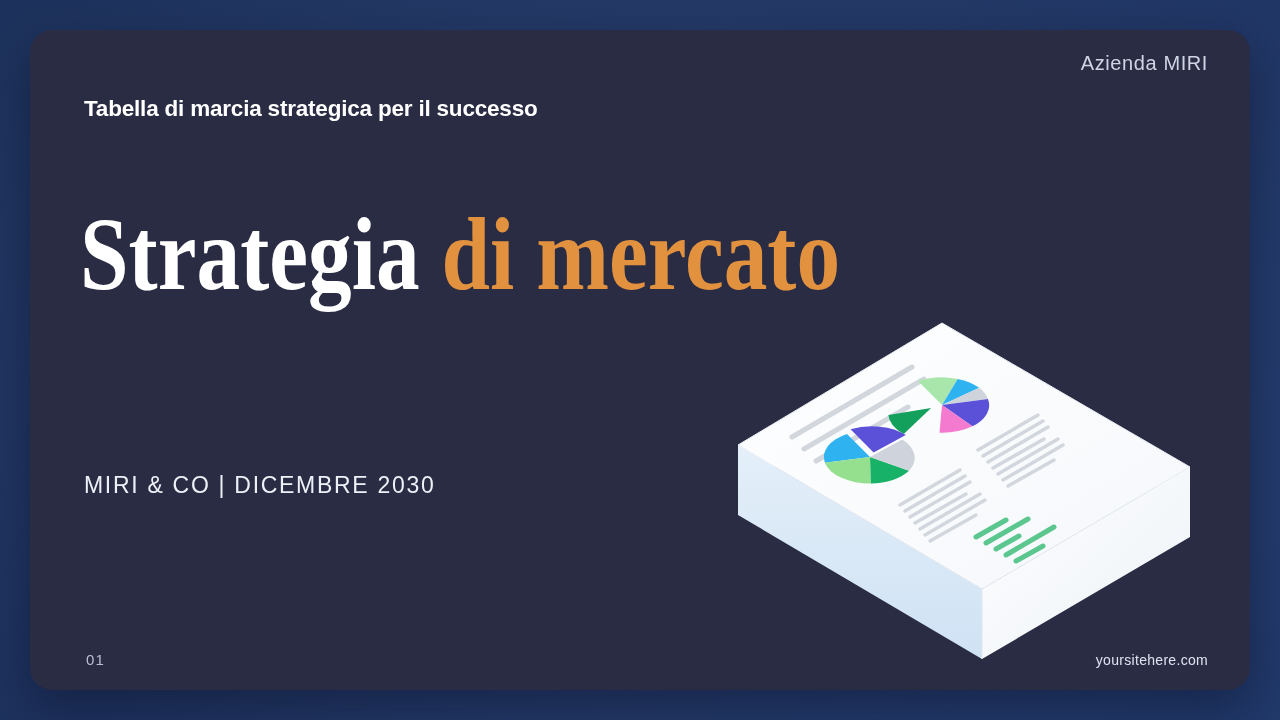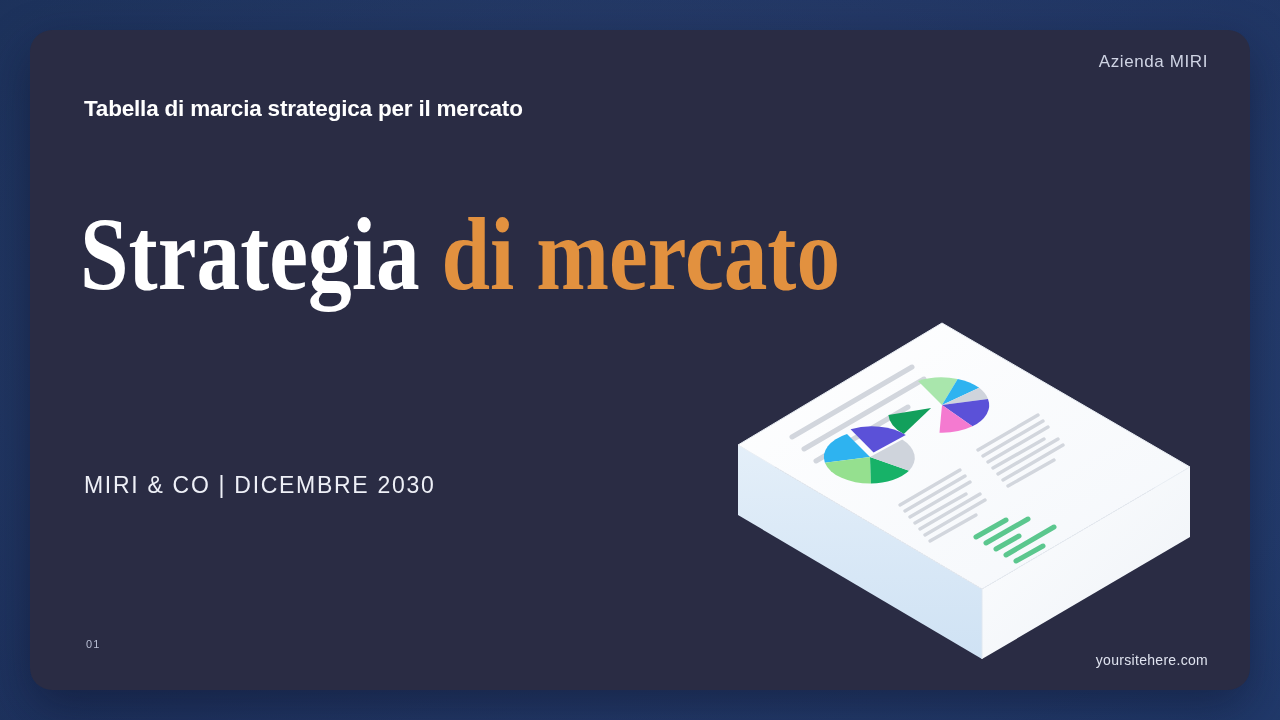--- a/index.html
+++ b/index.html
@@ -41,21 +41,21 @@
     border-radius: 22px;
     box-shadow: 0 18px 48px rgba(8, 14, 35, 0.45);
     overflow: hidden;
     z-index: 2;
   }
 
   .brand-top {
     position: absolute;
     right: 42px;
     top: 22px;
-    font-size: 17px;
+    font-size: 20px;
     letter-spacing: 0.6px;
     color: #cfd4e4;
     white-space: nowrap;
   }
 
   .eyebrow {
     position: absolute;
     left: 54px;
     top: 66px;
     font-size: 22.5px;
@@ -87,22 +87,22 @@
     top: 442px;
     font-size: 23px;
     letter-spacing: 1.7px;
     color: #eef0f7;
     white-space: nowrap;
   }
 
   .page-num {
     position: absolute;
     left: 56px;
-    bottom: 40px;
-    font-size: 11px;
+    bottom: 22px;
+    font-size: 15px;
     letter-spacing: 1.2px;
     color: #b9bfd4;
   }
 
   .site {
     position: absolute;
     right: 42px;
     bottom: 22px;
     font-size: 14px;
     letter-spacing: 0.3px;
@@ -121,21 +121,21 @@
 </style>
 </head>
 <body>
 
 <div id="slide">
 
   <div class="card">
 
     <div class="brand-top">Azienda MIRI</div>
 
-    <div class="eyebrow">Tabella di marcia strategica per il mercato</div>
+    <div class="eyebrow">Tabella di marcia strategica per il successo</div>
 
     <div class="headline">
       <span class="w1">Strategia</span>
       <span class="w2">di mercato</span>
     </div>
 
     <div class="meta">MIRI &amp; CO | DICEMBRE 2030</div>
 
     <div class="page-num">01</div>
 

